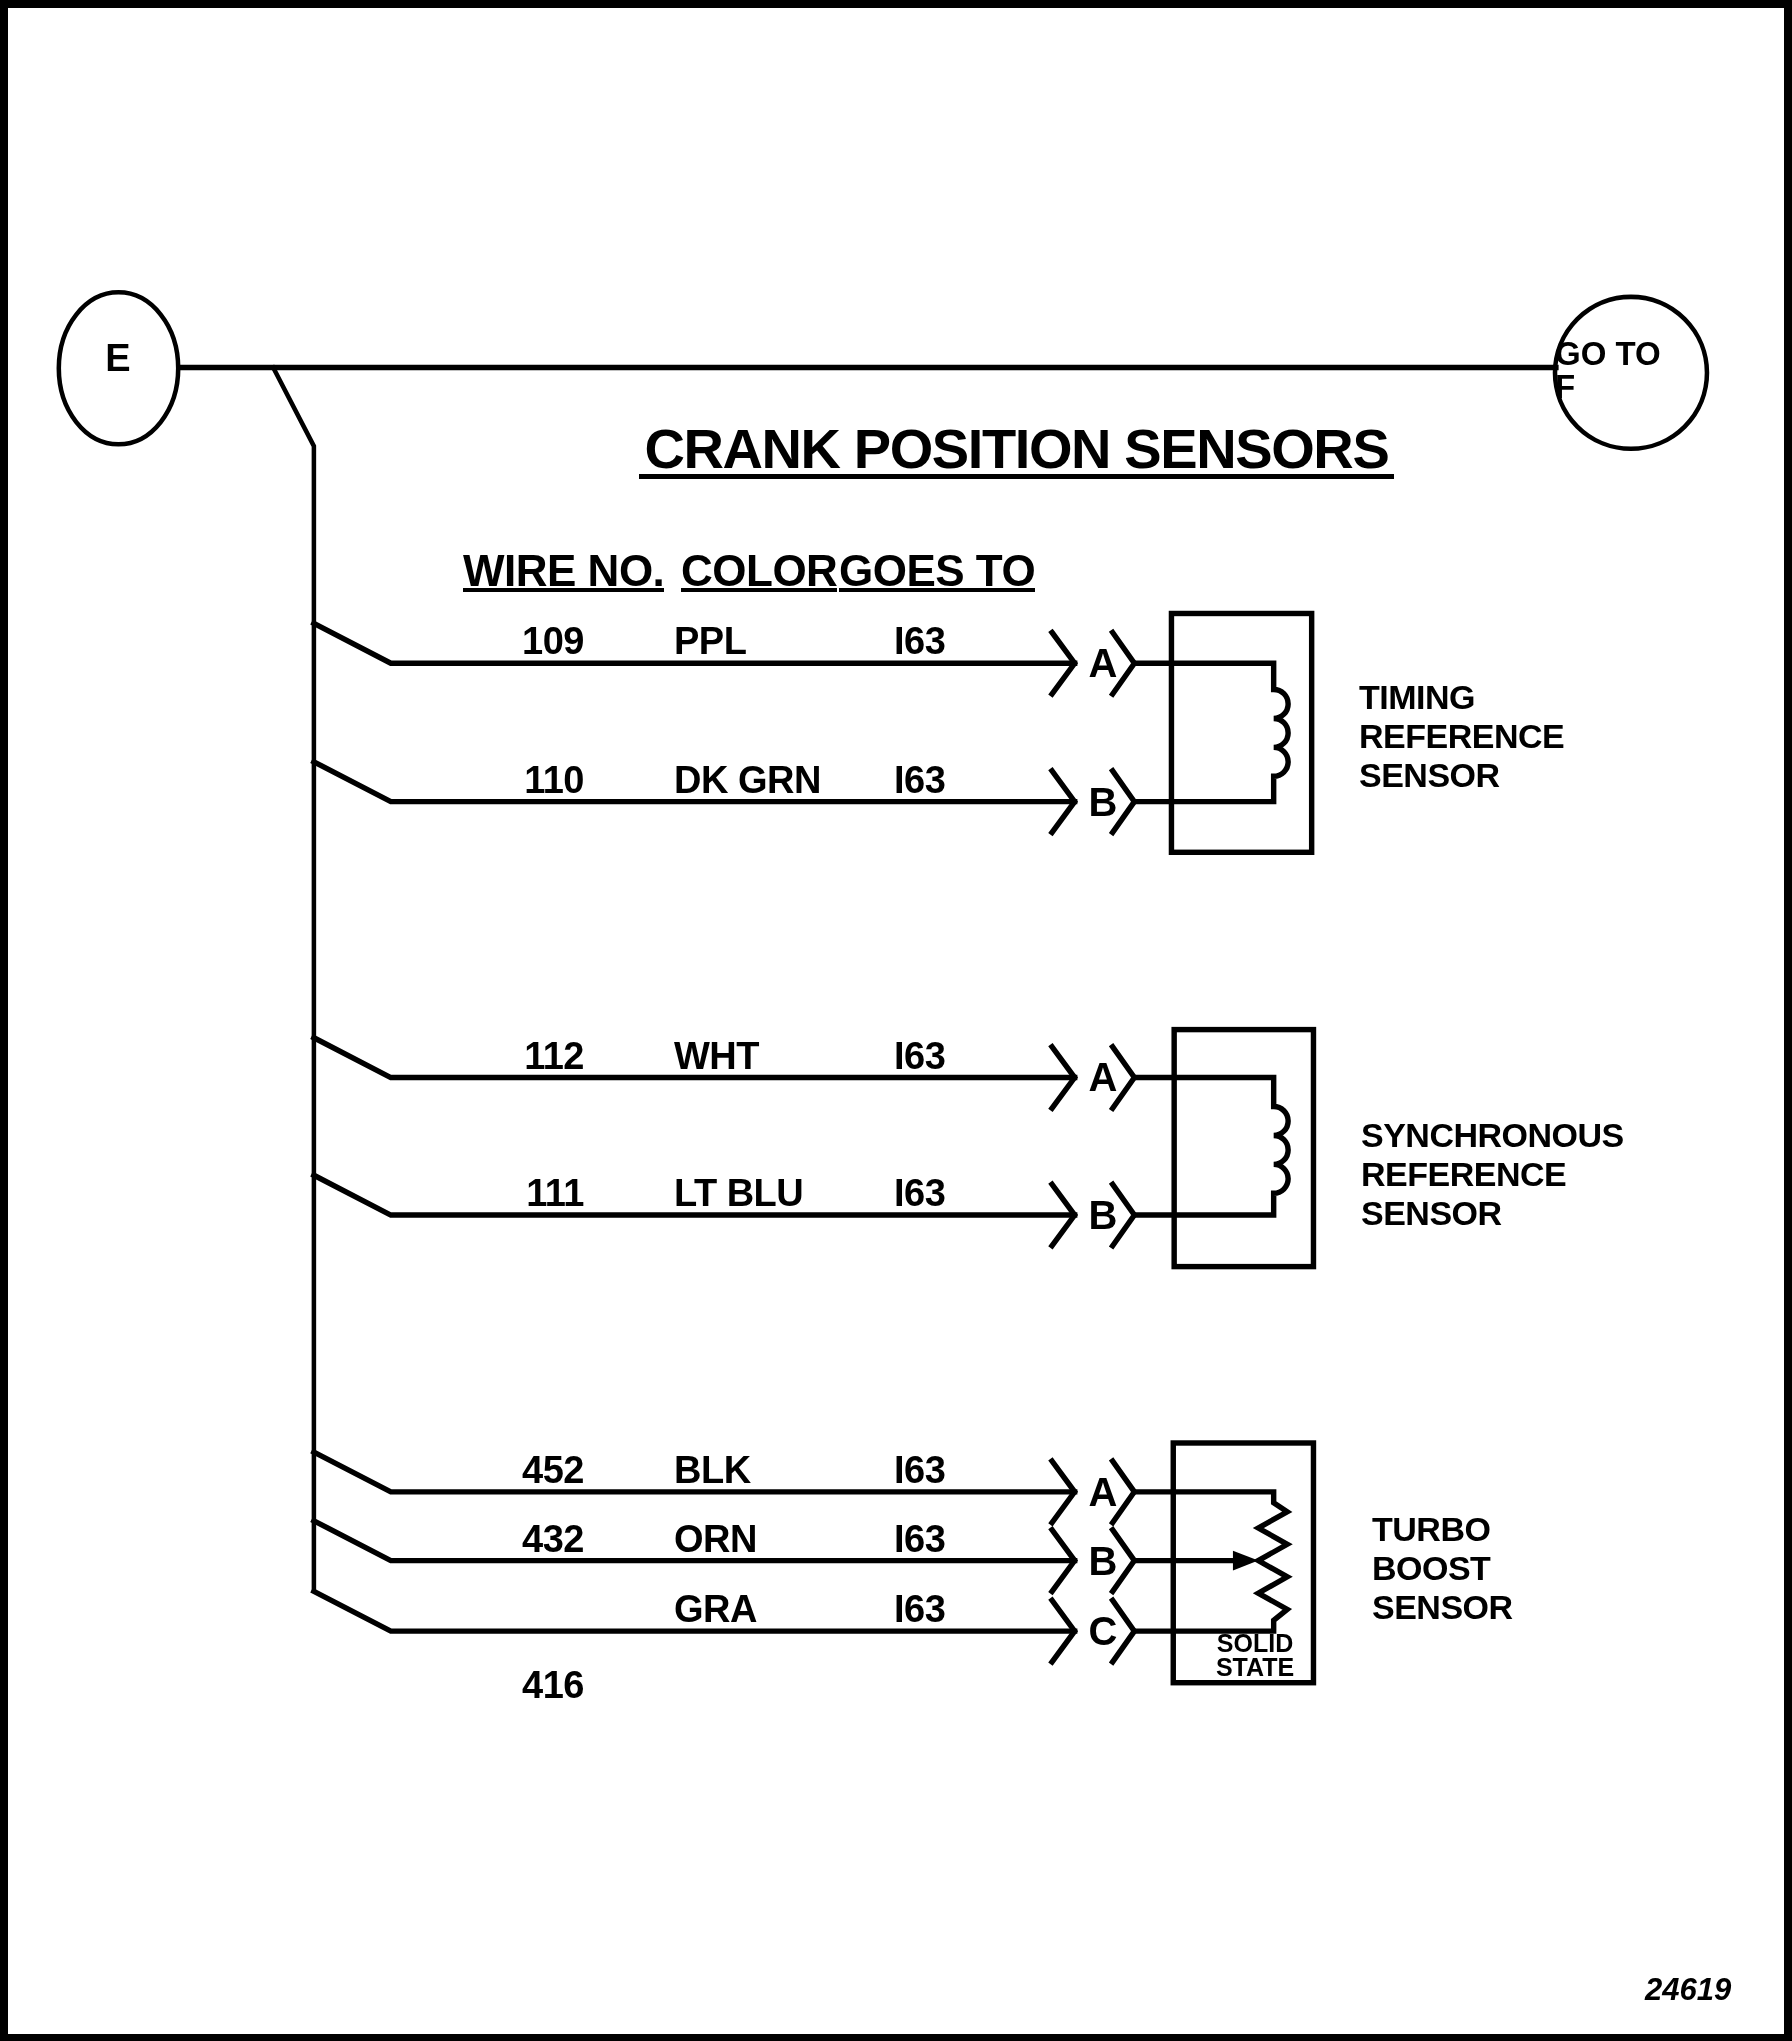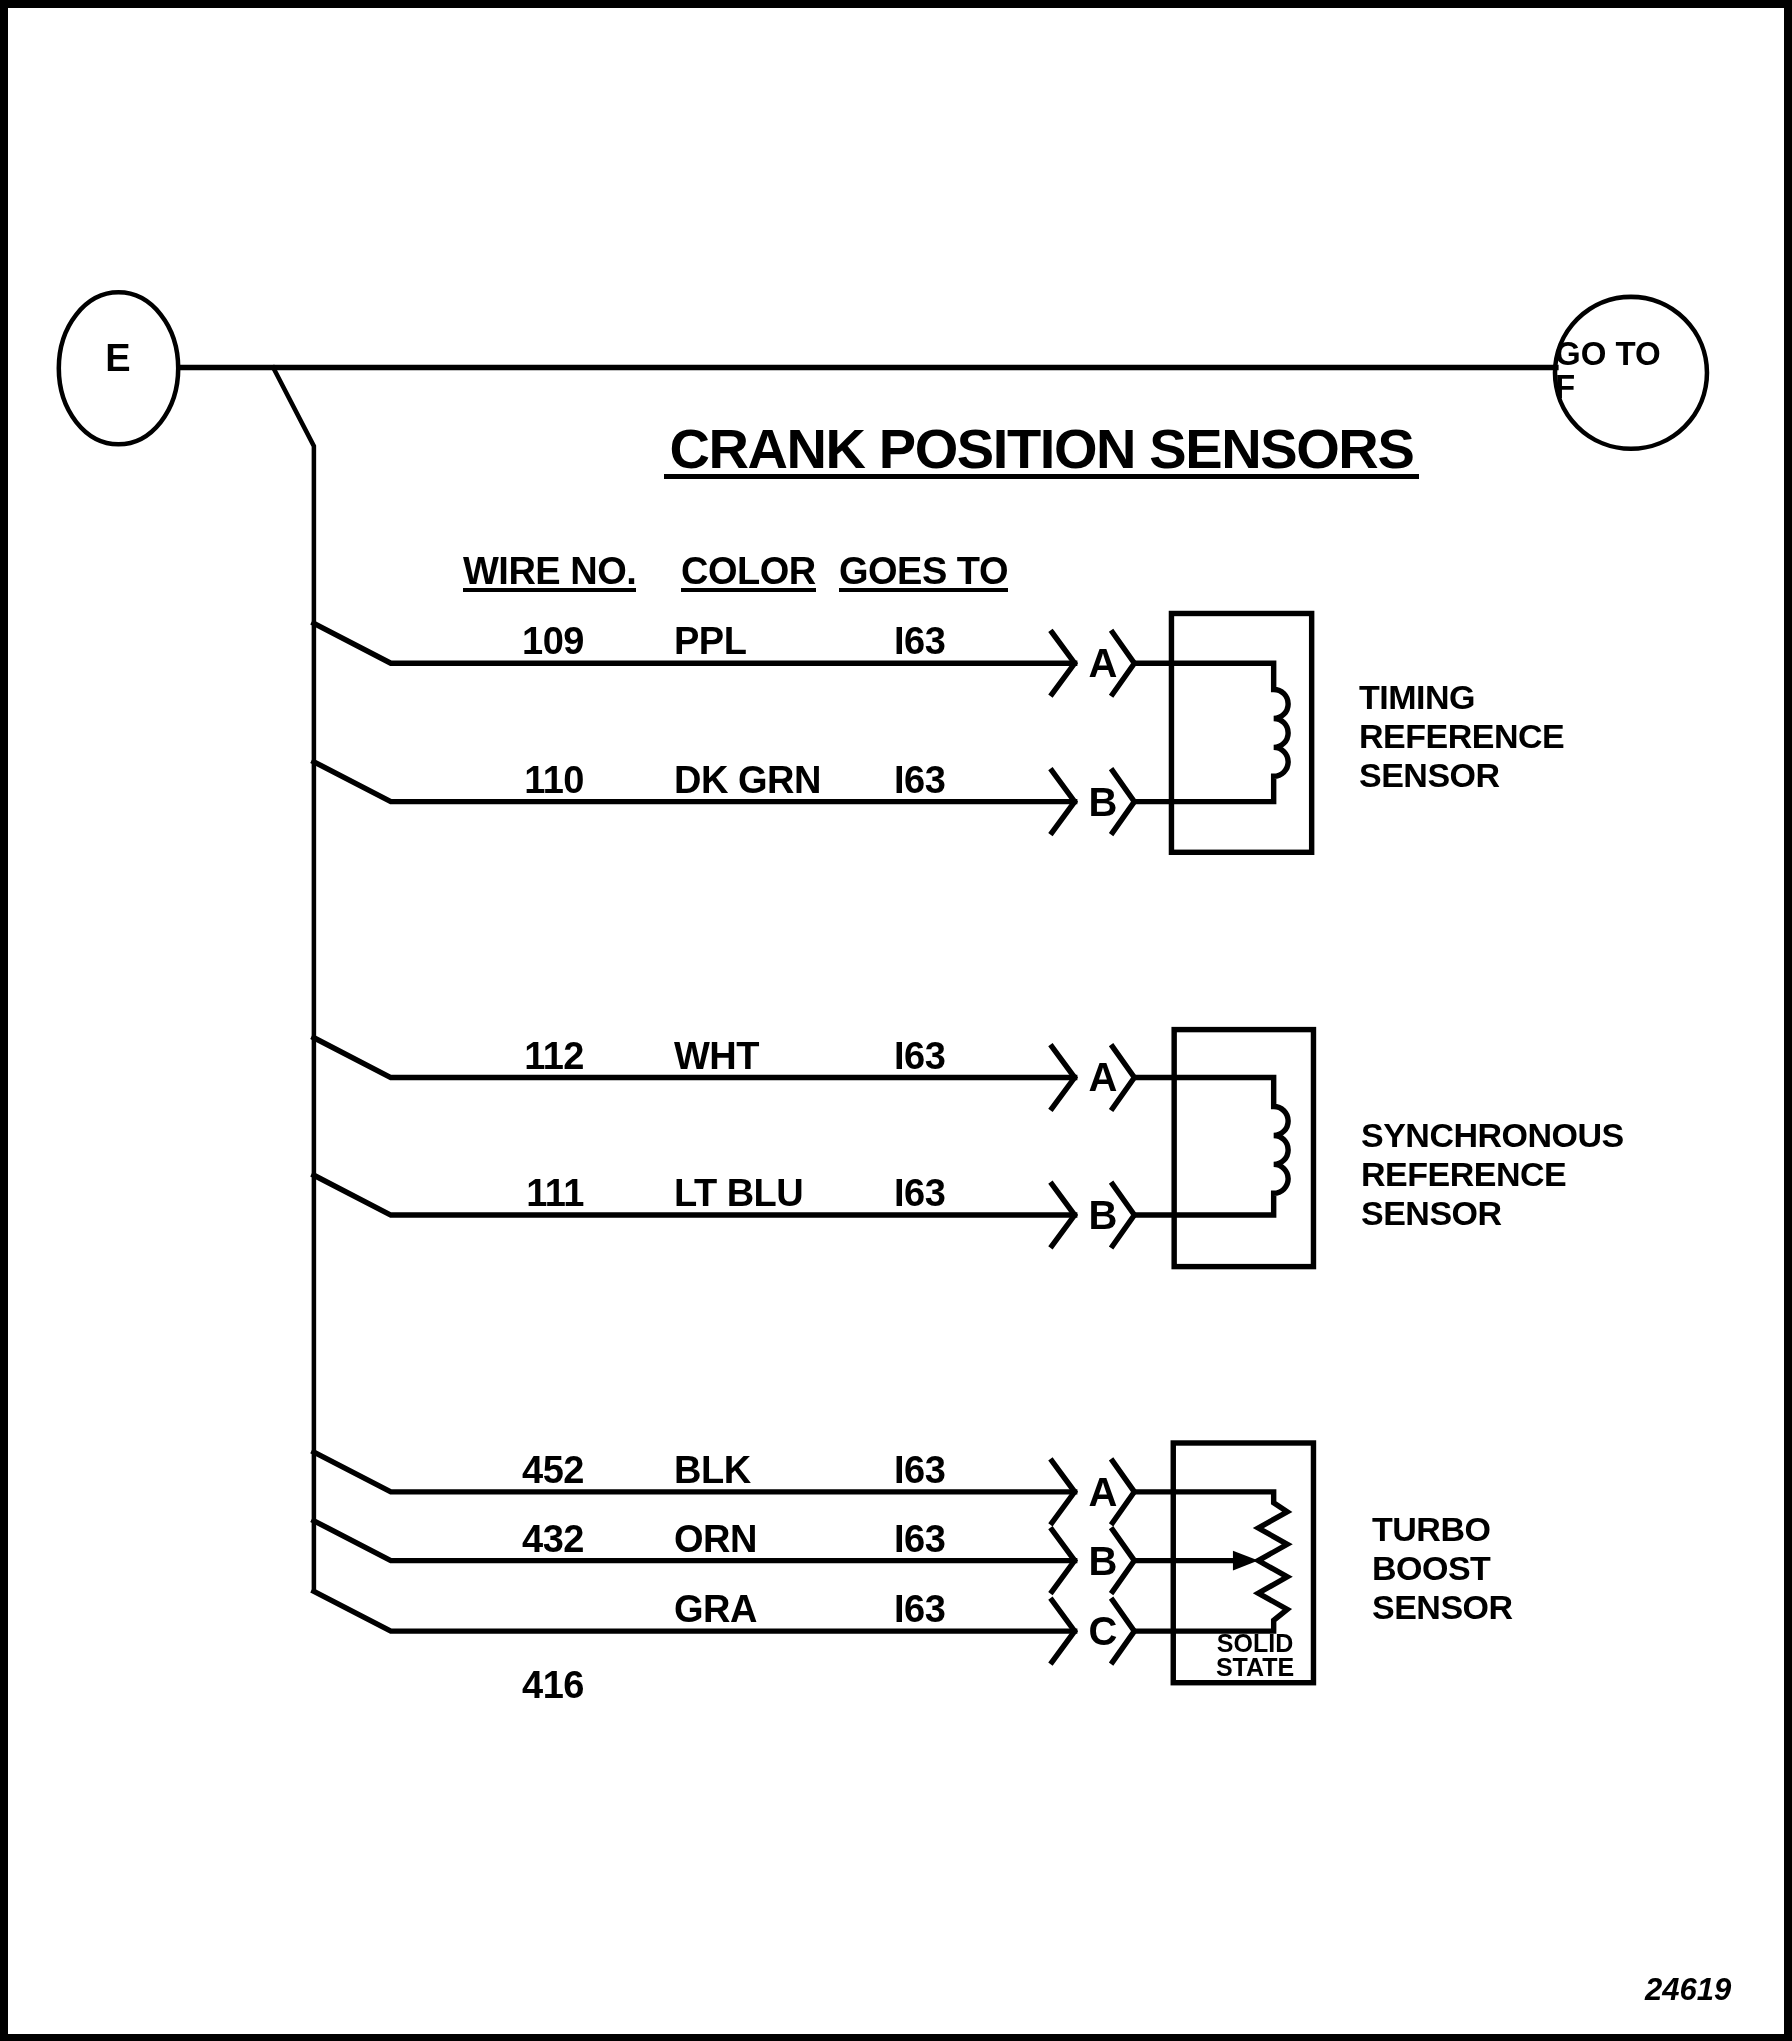--- a/index.html
+++ b/index.html
@@ -18,21 +18,21 @@
   }
   svg.wiring{position:absolute;left:0;top:0;}
   .txt{position:absolute;font-weight:bold;white-space:pre;color:#000;}
   .node-label{font-size:38px;line-height:40px;text-align:center;}
   .node-label2{font-size:33px;line-height:33px;text-align:left;}
   .title{
     font-size:56px;line-height:51px;letter-spacing:-1.4px;
     border-bottom:5.4px solid #000;padding:0 5.4px;
   }
   .hdr{
-    font-size:38px;line-height:34px;letter-spacing:-0.5px;
+    font-size:44px;line-height:34px;letter-spacing:-0.5px;
     border-bottom:4.5px solid #000;
   }
   .lbl{font-size:38px;line-height:38px;letter-spacing:-0.5px;}
   .num{left:457px;width:127px;text-align:right;}
   .col{left:674px;}
   .gto{left:894px;}
   .pin{left:1082px;width:42px;text-align:center;font-size:40px;line-height:40px;}
   .sensor-name{font-size:34px;line-height:39px;letter-spacing:-0.5px;}
   .solid-state{font-size:25px;line-height:24.4px;left:1210px;width:90px;text-align:center;}
   .fig-num{font-size:31px;line-height:31px;left:1645px;top:1974px;font-style:italic;}
@@ -101,21 +101,21 @@
 
     <path d="M1254,1725 H1366" stroke-width="6"></path>
     <polygon points="1363,1714 1363,1736 1391,1725" fill="#000" stroke="none"></polygon>
   </svg>
 
   <div id="frame"></div>
 
   <div class="txt node-label" style="left:91px;top:338px;width:54px;">E</div>
   <div class="txt node-label2" style="left:1555px;top:337px;width:152px;"><span>GO TO</span><br><span>F</span></div>
 
-  <div class="txt title" style="left:664px;top:423px;">CRANK POSITION SENSORS</div>
+  <div class="txt title" style="left:639px;top:423px;">CRANK POSITION SENSORS</div>
 
   <div class="txt hdr" style="left:463px;top:554px;">WIRE NO.</div>
   <div class="txt hdr" style="left:681px;top:554px;">COLOR</div>
   <div class="txt hdr" style="left:839px;top:554px;">GOES TO</div>
 
   <span class="txt lbl num" style="top:622px">109</span>
   <span class="txt lbl col" style="top:622px">PPL</span>
   <span class="txt lbl gto" style="top:622px">I63</span>
   <span class="txt pin" style="top:643px">A</span>
 

